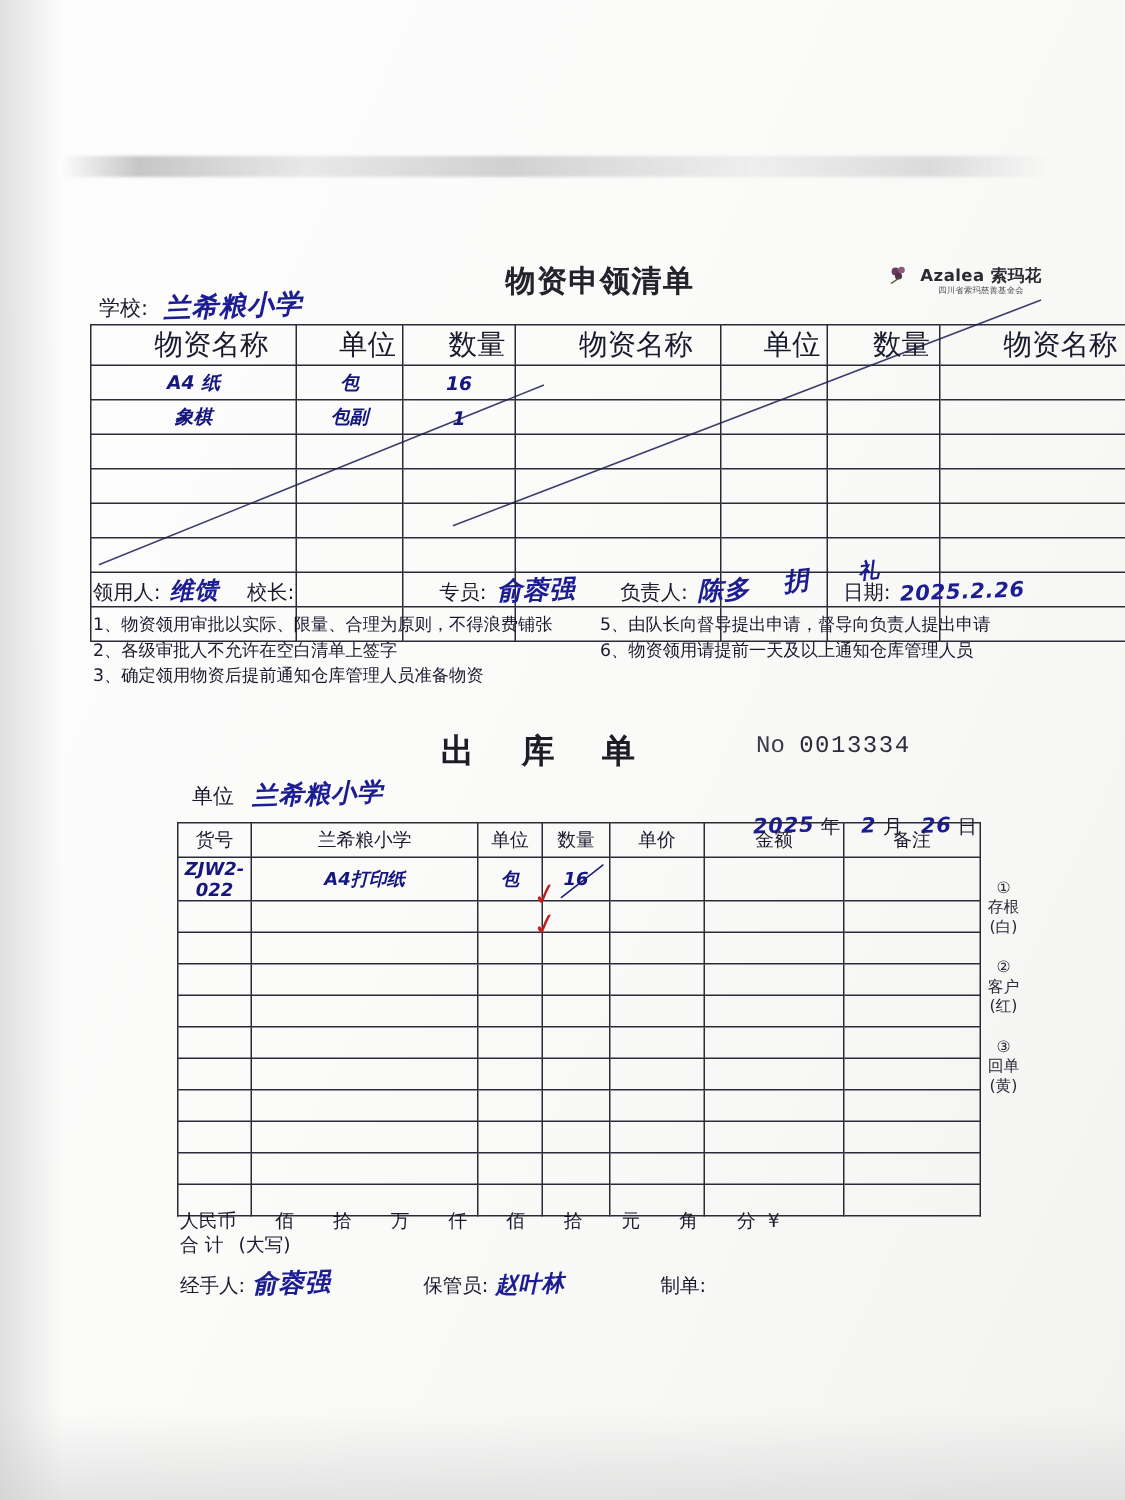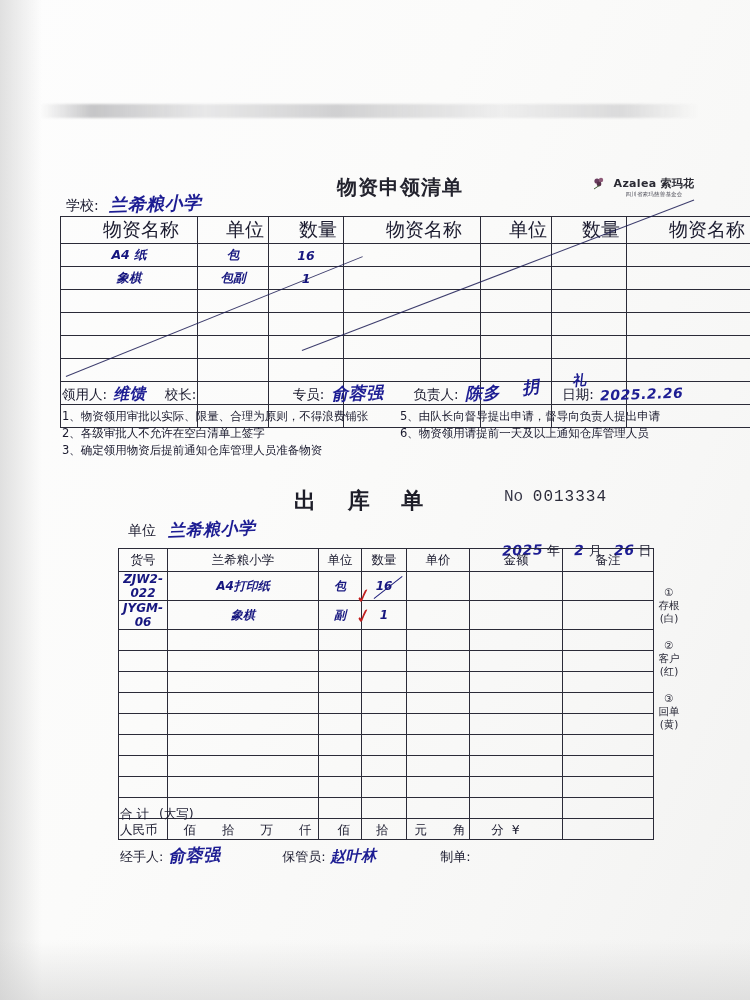--- a/index.html
+++ b/index.html
@@ -494,29 +494,20 @@
           <th class="g2-c6">金额</th>
           <th class="g2-c7">备注</th>
         </tr>
       </thead>
       <tbody>
         <tr>
           <td class="cell-hand" style="font-size:12px;">ZJW2-022</td>
           <td class="cell-hand" style="font-size:12px;">A4打印纸</td>
           <td class="cell-hand">包</td>
           <td class="cell-hand">16</td>
-          <td></td>
-          <td></td>
-          <td></td>
-        </tr>
-        <tr>
-          <td class="cell-hand" style="font-size:12px;">JYGM-06</td>
-          <td class="cell-hand" style="font-size:12px;">象棋</td>
-          <td class="cell-hand">副</td>
-          <td class="cell-hand">1</td>
           <td></td>
           <td></td>
           <td></td>
         </tr>
         <tr>
             <td></td>
             <td></td>
             <td></td>
             <td></td>
             <td></td>
@@ -620,39 +611,39 @@
         <div>②</div>
         <div>客户(红)</div>
       </div>
       <div class="copy-item">
         <div>③</div>
         <div>回单(黄)</div>
       </div>
     </div>
 
     <div class="f2-total">
-      <div>
-        <span>合 计</span>
-        <span style="margin-left:6px;">(大写)</span>
-      </div>
       <div style="white-space:nowrap;">
         <span>人民币</span>
         <span class="money-boxes">
           <span>佰</span>
           <span>拾</span>
           <span>万</span>
           <span>仟</span>
           <span>佰</span>
           <span>拾</span>
           <span>元</span>
           <span>角</span>
           <span>分</span>
           <span style="margin-left:4px;">¥</span>
         </span>
       </div>
+      <div>
+        <span>合 计</span>
+        <span style="margin-left:6px;">(大写)</span>
+      </div>
     </div>
 
     <div class="f2-footer">
       <span>经手人:</span>
       <span class="hand hand-blue slot" style="font-size:17px;">俞蓉强</span>
       <span style="margin-left:58px;">保管员:</span>
       <span class="hand hand-blue slot" style="font-size:15px;">赵叶林</span>
       <span style="margin-left:60px;">制单:</span>
       <span class="slot" style="width:70px;"></span>
     </div>

